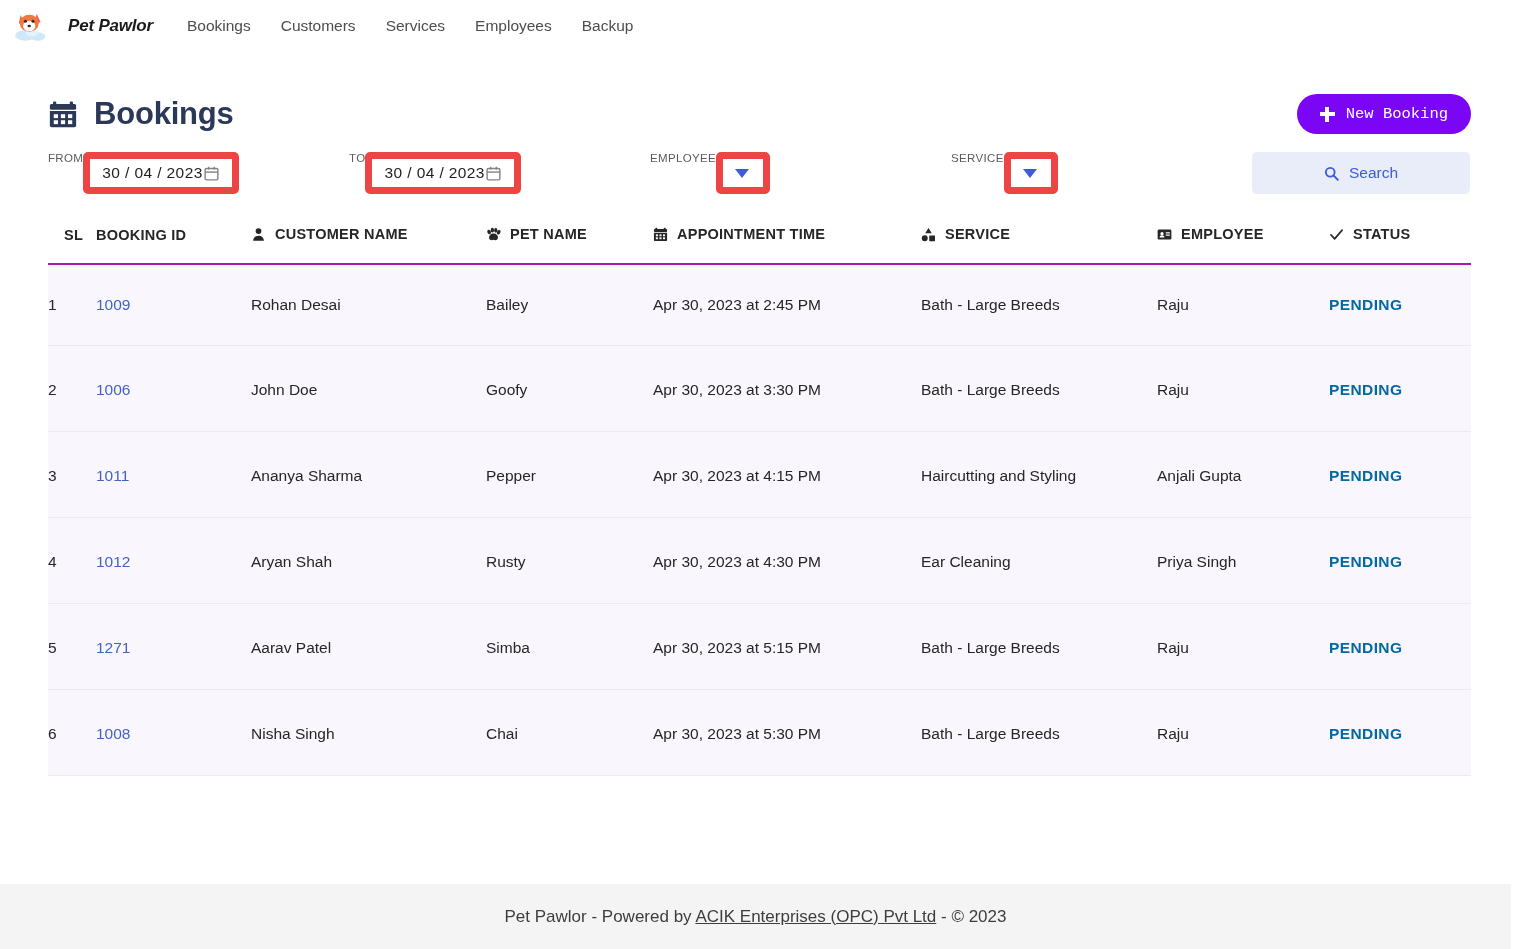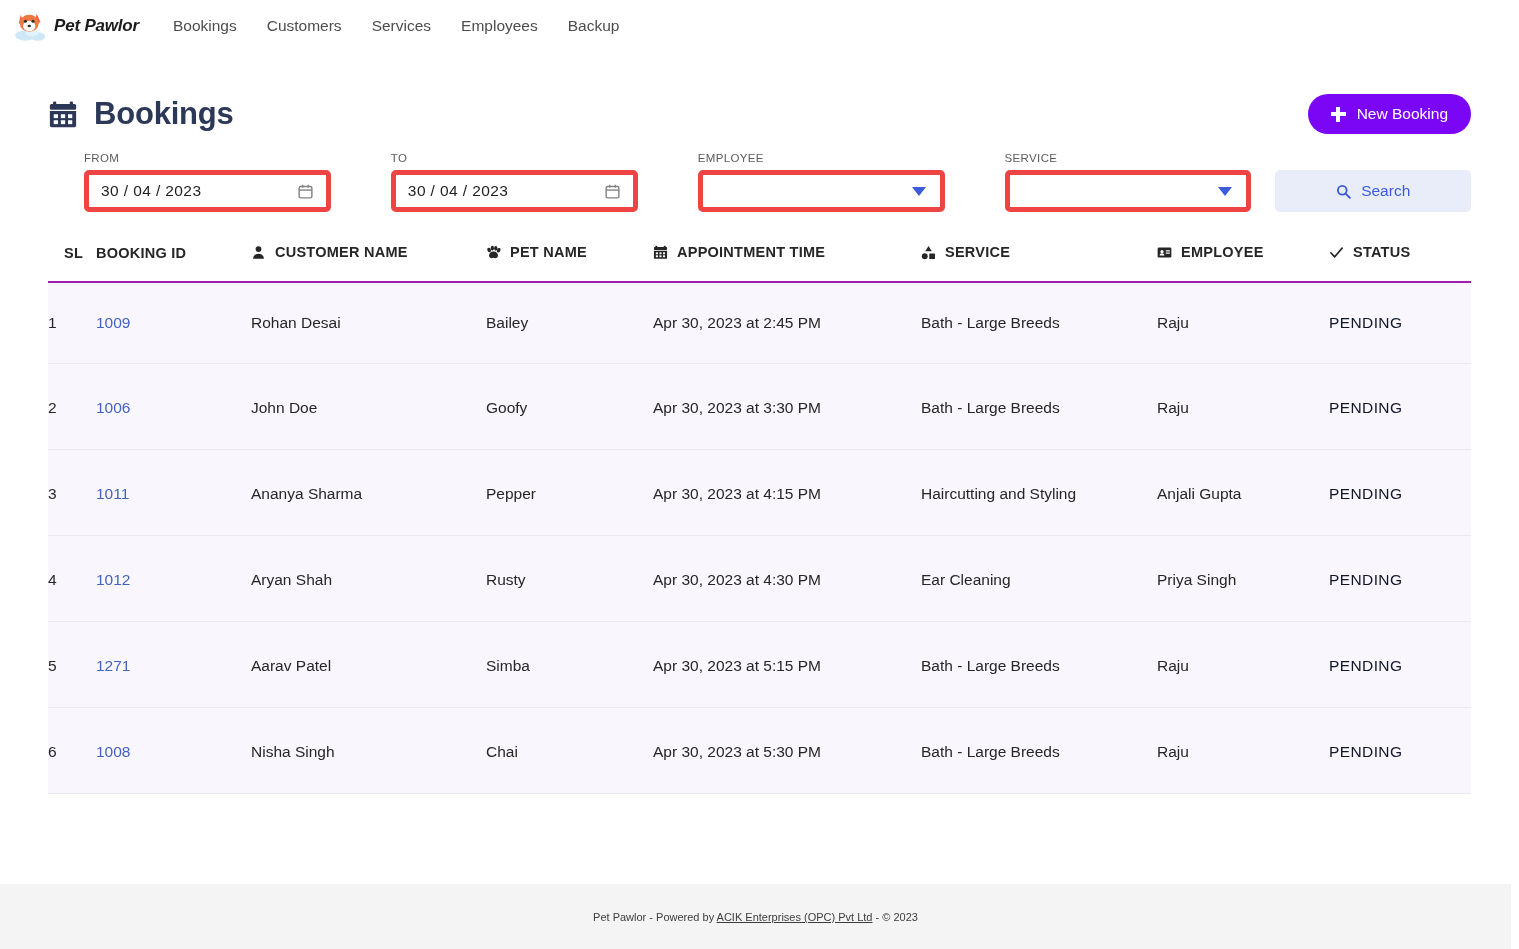--- a/index.html
+++ b/index.html
@@ -16,21 +16,21 @@
   .navbar {
     height: 52px;
     display: flex;
     align-items: center;
     padding: 0 0 0 14px;
     background: #ffffff;
   }
   .brand {
     display: flex;
     align-items: center;
-    gap: 2px;
+    gap: 16px;
     margin-right: 34px;
     text-decoration: none;
   }
   .brand-logo { width: 38px; height: 34px; display:block; }
   .brand-text {
     font-size: 17px;
     font-weight: bold;
     font-style: italic;
     color: #1b1b1b;
     letter-spacing: -0.2px;
@@ -67,21 +67,21 @@
     display: inline-flex;
     align-items: center;
     gap: 11px;
     background: #7b05f5;
     color: #ffffff;
     border: none;
     border-radius: 22px;
     height: 40px;
     padding: 4px 23px;
     font-size: 15.5px;
-    font-family: Liberation Sans, sans-serif;
+    font-family: Liberation Mono, monospace;
     cursor: pointer;
     white-space: nowrap;
   }
   .plus-glyph {
     display: inline-block;
     width: 15px; height: 15px;
     position: relative;
   }
   .plus-glyph::before, .plus-glyph::after {
     content: ""; position: absolute; background: #fff;
@@ -89,31 +89,31 @@
   .plus-glyph::before { left: 5.5px; top: 0; width: 4px; height: 15px; }
   .plus-glyph::after  { top: 5.5px; left: 0; height: 4px; width: 15px; }
 
   
   .filters {
     display: flex;
     align-items: flex-end;
     gap: 24px;
     margin-top: 18px;
   }
-  .field { display: flex; flex-direction: column; margin-left: 36px; }
+  .field { display: flex; flex-direction: row; }
   .field-label {
     font-size: 11.5px;
     color: #5c5c5c;
     letter-spacing: 0.35px;
     margin-bottom: 6px;
     text-transform: uppercase;
   }
   .ctrl {
     height: 42px;
-    border: 5px solid #ef4444;
+    border: 7px solid #ef4444;
     border-radius: 5px;
     background: #ffffff;
     display: flex;
     align-items: center;
     padding: 0 12px;
     font-size: 15.5px;
     color: #1f1f1f;
   }
   .f-from, .f-to { width: 277px; }
   .f-emp, .f-srv { width: 277px; }
@@ -197,37 +197,37 @@
   }
   tbody tr.spacer { background: #ffffff; }
   tbody tr.spacer td { height: 4px; border-bottom: none; }
   td.cell-sl { padding-left: 16px; }
   .bid-link {
     color: #4263c4;
     text-decoration: none;
     cursor: pointer;
   }
   .status-pending {
-    color: #0f172a;
-    font-weight: normal;
+    color: #0369a1;
+    font-weight: bold;
     letter-spacing: 0.4px;
     text-transform: uppercase;
   }
 
   
   .footer {
     position: absolute;
     left: 0; right: 8px;
     bottom: 0;
     height: 65px;
     background: #f4f4f4;
     display: flex;
     align-items: center;
     justify-content: center;
-    font-size: 11px;
+    font-size: 17px;
     color: #3d3d3d;
   }
   .footer a {
     color: #3d3d3d;
     text-decoration: underline;
     cursor: pointer;
   }
 </style>
 </head>
 <body>

